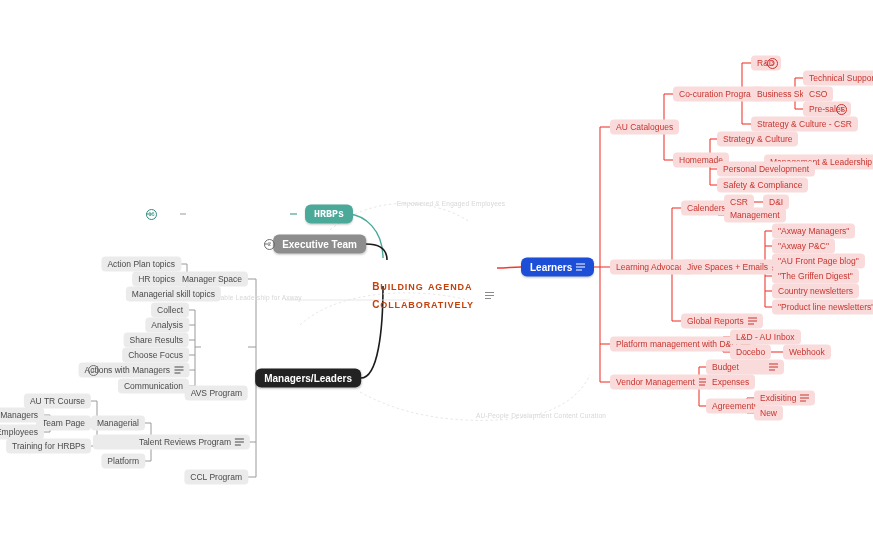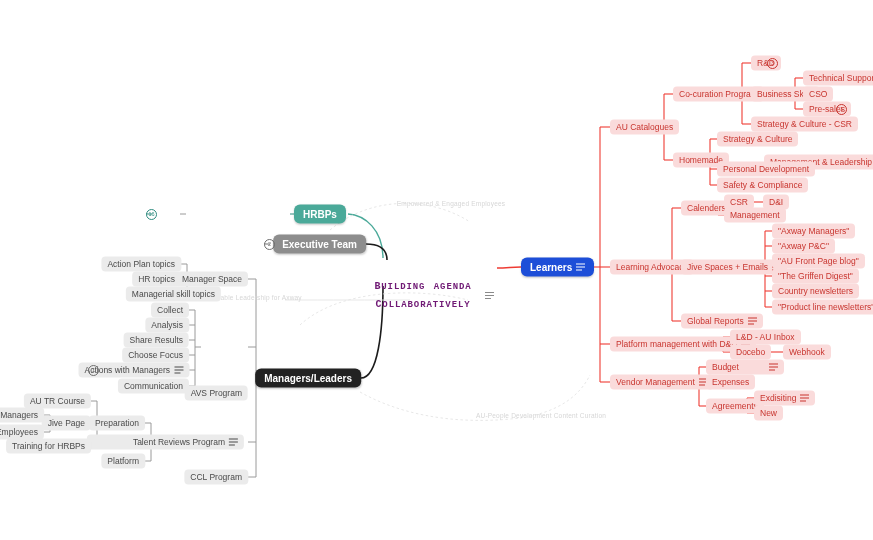--- a/index.html
+++ b/index.html
@@ -25,23 +25,23 @@
   .n-teal{background:#dff0ec;color:#2e8b7f;}
   .n-teal-strong{background:#4aa999;color:#ffffff;font-size:10px;font-weight:bold;
                  padding:4px 9px;border-radius:6px;box-shadow:0 1px 2px rgba(0,0,0,.18);}
   
   .n-dark-strong{background:#222222;color:#ffffff;font-size:10px;font-weight:bold;
                  padding:4px 9px;border-radius:6px;box-shadow:0 1px 2px rgba(0,0,0,.2);}
 
   .anchor-l{transform:translate(-100%,-50%);}
 
   
-  .central{position:absolute;transform:translate(-50%,-50%);text-align:center;
-           color:#701a75;font-size:12.5px;font-weight:bold;letter-spacing:.9px;
-           line-height:17px;font-variant:small-caps;text-transform:lowercase;font-family:Liberation Mono, monospace;}
+  .central{position:absolute;transform:translate(-50%,-50%);
+           color:#c2410c;font-size:12.5px;font-weight:bold;letter-spacing:.9px;
+           line-height:17px;font-variant:small-caps;text-transform:lowercase;}
   .central .line{display:block;}
   .central .line::first-letter{font-size:14px;}
 
   
   .icon-note{display:inline-block;width:9px;height:7px;position:relative;flex:0 0 auto;}
   .icon-note i{position:absolute;left:0;height:1px;background:currentColor;display:block;}
   .icon-note i:nth-child(1){top:0;width:9px;}
   .icon-note i:nth-child(2){top:3px;width:9px;}
   .icon-note i:nth-child(3){top:6px;width:6px;}
 
@@ -364,21 +364,21 @@
   <span class="icon-note">
         <i></i>
         <i></i>
         <i></i>
       </span>
 </div>
 <div class="node n-red" style="left:754px;top:413px;text-align:right;">
   <span class="lbl">New</span>
 </div>
 
-<div class="node n-teal-strong" style="left:294px;top:214px;">
+<div class="node n-teal-strong" style="left:305px;top:214px;font-family:Liberation Mono, monospace;">
   <span class="lbl">HRBPs</span>
 </div>
 <span class="badge" style="position:absolute;left:146px;top:209px;color:#2e8b7f;">16</span>
 
 <div class="node n-gray-strong anchor-l" style="left:366px;top:244px;">
   <span class="lbl">Executive Team</span>
 </div>
 <span class="badge" style="position:absolute;left:264px;top:239px;color:#6e6e6e;">2</span>
 
 <div class="node n-dark-strong anchor-l" style="left:361px;top:378px;">
@@ -419,36 +419,36 @@
         <i></i>
         <i></i>
         <i></i>
       </span>
 </div>
 <span class="badge" style="position:absolute;left:88px;top:365px;color:#6e6e6e;">1</span>
 <div class="node n-gray anchor-l" style="left:189px;top:386px;">
   <span class="lbl">Communication</span>
 </div>
 
-<div class="node n-gray anchor-l" style="left:244px;top:442px;padding-left:46px;">
+<div class="node n-gray anchor-l" style="left:250px;top:442px;padding-left:46px;">
   <span class="lbl">Talent Reviews Program</span>
   <span class="icon-note">
         <i></i>
         <i></i>
         <i></i>
       </span>
 </div>
 <div class="node n-gray anchor-l" style="left:145px;top:423px;">
-  <span class="lbl">Preparation</span>
+  <span class="lbl">Managerial</span>
 </div>
 <div class="node n-gray anchor-l" style="left:91px;top:401px;">
   <span class="lbl">AU TR Course</span>
 </div>
 <div class="node n-gray anchor-l" style="left:91px;top:423px;">
-  <span class="lbl">Jive Page</span>
+  <span class="lbl">Team Page</span>
 </div>
 <div class="node n-gray anchor-l" style="left:44px;top:415px;">
   <span class="lbl">Managers</span>
 </div>
 <div class="node n-gray anchor-l" style="left:44px;top:432px;">
   <span class="lbl">Employees</span>
 </div>
 <div class="node n-gray anchor-l" style="left:91px;top:446px;">
   <span class="lbl">Training for HRBPs</span>
 </div>

